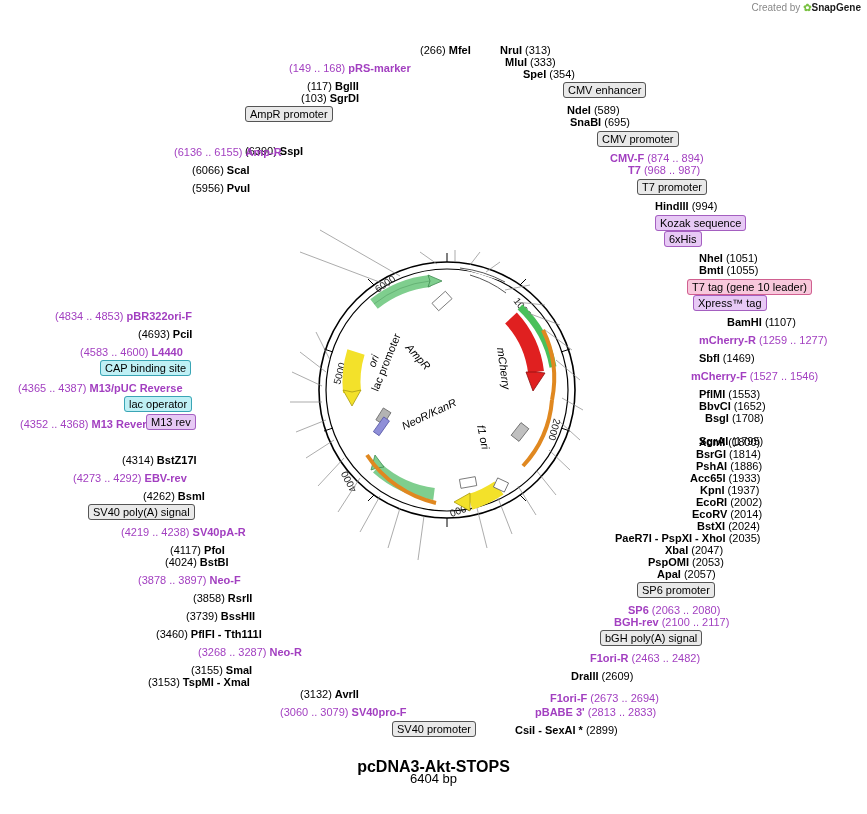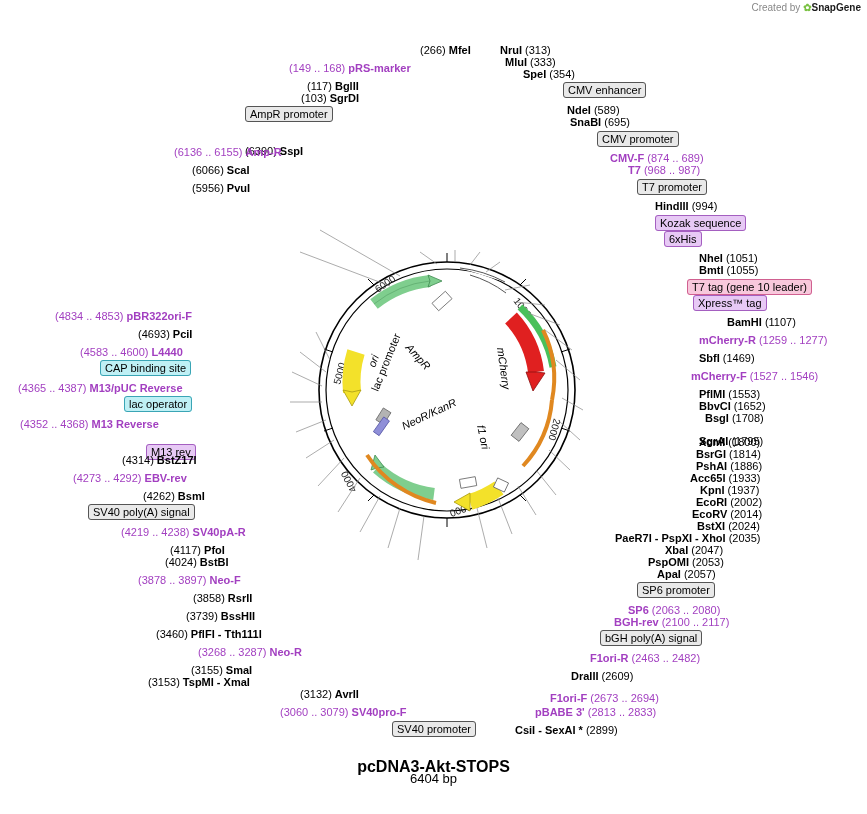--- a/index.html
+++ b/index.html
@@ -236,21 +236,21 @@
   <span class="purple">(4365 .. 4387)</span>
   <span class="purple-b">M13/pUC Reverse</span>
 </div>
 <div class="lbl" style="left:124px; top:398px;">
   <span class="feat cyan">lac operator</span>
 </div>
 <div class="lbl" style="left:20px; top:418px;">
   <span class="purple">(4352 .. 4368)</span>
   <span class="purple-b">M13 Reverse</span>
 </div>
-<div class="lbl" style="left:146px; top:446px;">
+<div class="lbl" style="left:146px; top:416px;">
   <span class="feat violet">M13 rev</span>
 </div>
 <div class="lbl" style="left:122px; top:454px;">
   <span class="pos">(4314)</span>
   <span class="enz">BstZ17I</span>
 </div>
 <div class="lbl" style="left:73px; top:472px;">
   <span class="purple">(4273 .. 4292)</span>
   <span class="purple-b">EBV-rev</span>
 </div>
@@ -339,21 +339,21 @@
 </div>
 <div class="lbl" style="left:570px; top:116px;">
   <span class="enz">SnaBI</span>
   <span class="pos">(695)</span>
 </div>
 <div class="lbl" style="left:597px; top:133px;">
   <span class="feat">CMV promoter</span>
 </div>
 <div class="lbl" style="left:610px; top:152px;">
   <span class="purple-b">CMV-F</span>
-  <span class="purple">(874 .. 689)</span>
+  <span class="purple">(874 .. 894)</span>
 </div>
 <div class="lbl" style="left:628px; top:164px;">
   <span class="purple-b">T7</span>
   <span class="purple">(968 .. 987)</span>
 </div>
 <div class="lbl" style="left:637px; top:181px;">
   <span class="feat">T7 promoter</span>
 </div>
 <div class="lbl" style="left:655px; top:200px;">
   <span class="enz">HindIII</span>

